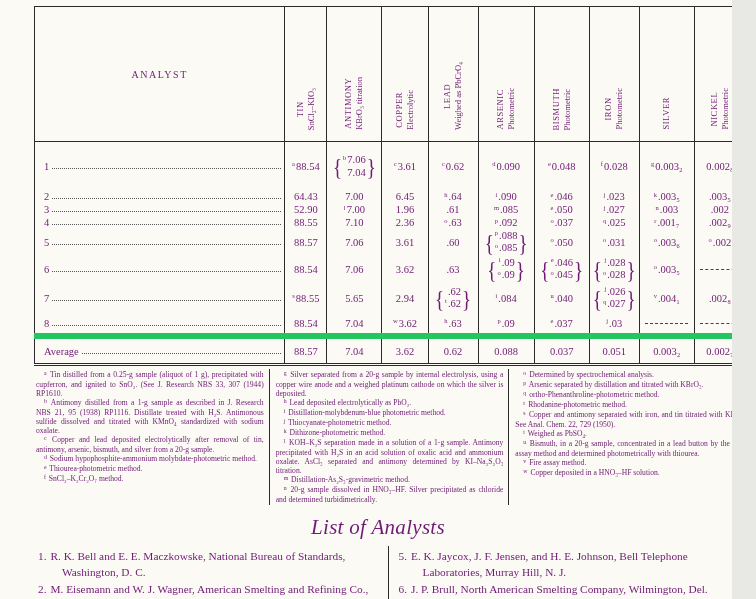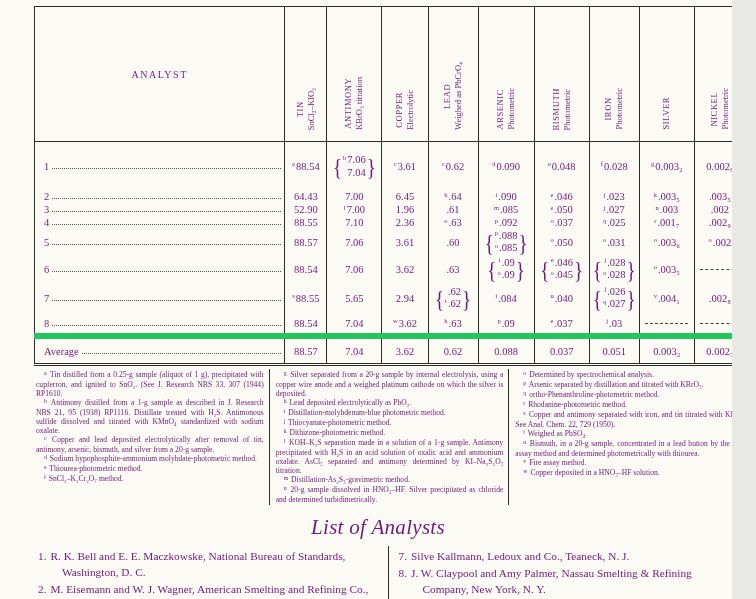--- a/index.html
+++ b/index.html
@@ -340,18 +340,20 @@
 
   <h2 class="list-title">List of Analysts</h2>
 
   <div class="analysts" id="analysts">
       <div class="ancol">
         <div class="an"><span class="num">1.</span>R. K. Bell and E. E. Maczkowske, National Bureau of Standards, Washington, D. C.</div>
         <div class="an"><span class="num">2.</span>M. Eisemann and W. J. Wagner, American Smelting and Refining Co., South Plainfield, N. J.</div>
         <div class="an"><span class="num">3.</span>F. J. Oswiecimski, E. F. Wyanske, and H. W. Brummer, National Lead Co., Brooklyn, N. Y.</div>
       </div>
       <div class="ancol">
+        <div class="an"><span class="num">5.</span>E. K. Jaycox, J. F. Jensen, and H. E. Johnson, Bell Telephone Laboratories, Murray Hill, N. J.</div>
+        <div class="an"><span class="num">6.</span>J. P. Brull, North American Smelting Company, Wilmington, Del.</div>
         <div class="an"><span class="num">7.</span>Silve Kallmann, Ledoux and Co., Teaneck, N. J.</div>
         <div class="an"><span class="num">8.</span>J. W. Claypool and Amy Palmer, Nassau Smelting &amp; Refining Company, New York, N. Y.</div>
       </div>
     </div>
 
 </div>
 
 </body></html>

